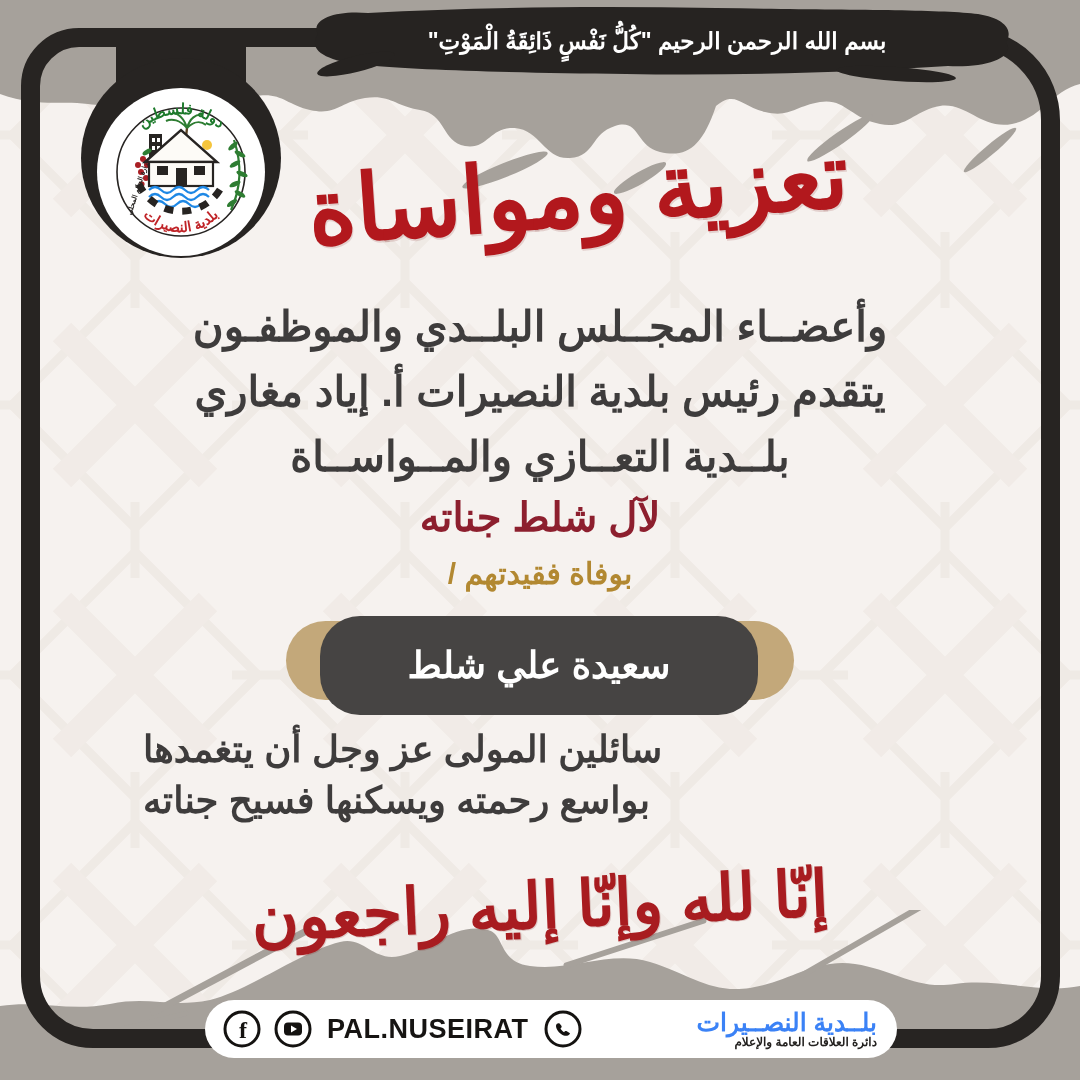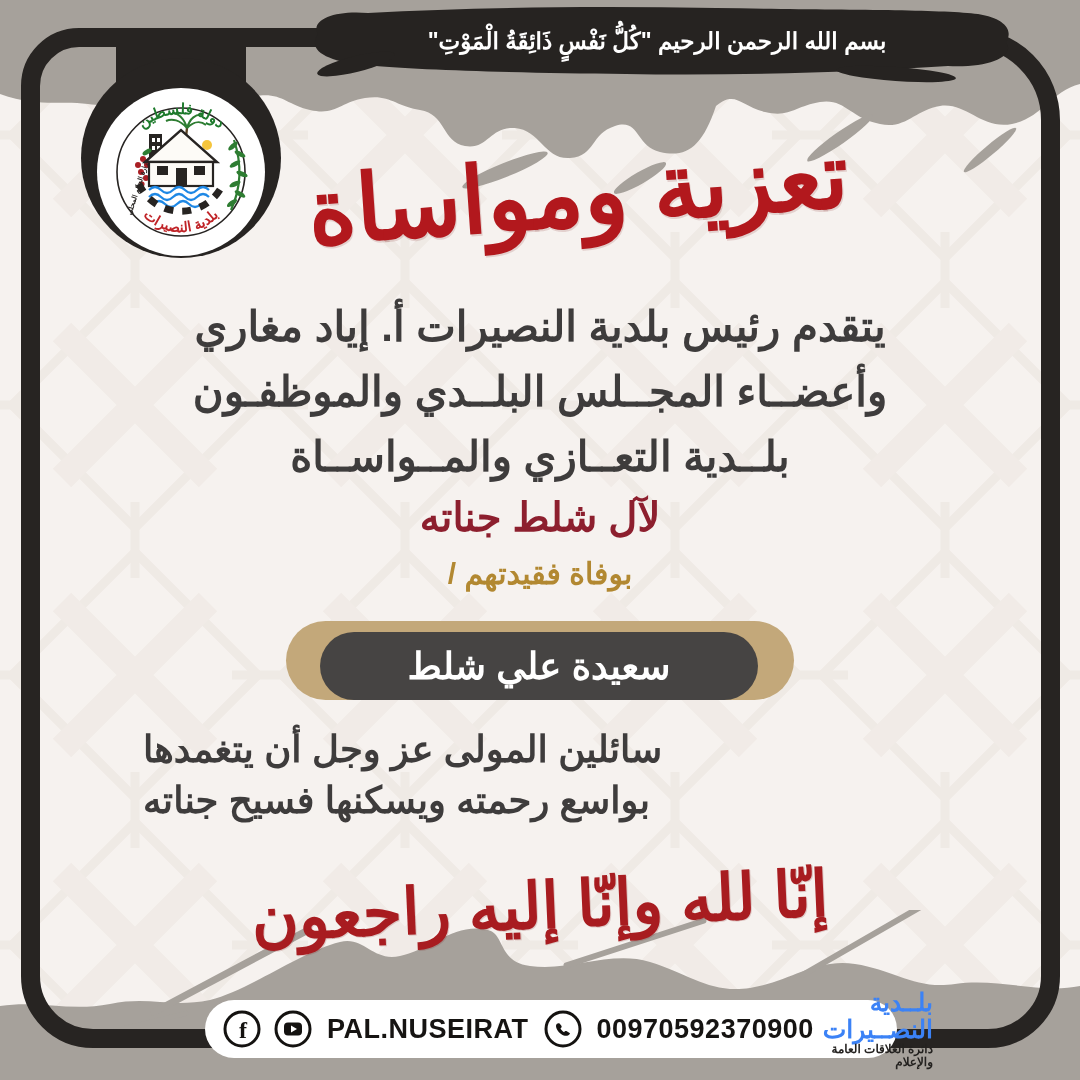--- a/index.html
+++ b/index.html
@@ -35,21 +35,21 @@
   .body-text { position:absolute; left:120px; top:294px; width:840px; z-index:4; direction:rtl;
                text-align:center; color:#3e3c3c; font-size:42px; font-weight:800; line-height:65px; }
 
   .family-line { position:absolute; left:140px; top:494px; width:800px; z-index:4; direction:rtl;
                  text-align:center; color:#8d1f2e; font-size:40px; font-weight:800; }
   .deceased-label { position:absolute; left:140px; top:556px; width:800px; z-index:4; direction:rtl;
                     text-align:center; color:#b28831; font-size:30px; font-weight:800; }
 
   .pill-gold { position:absolute; left:286px; top:621px; width:508px; height:79px;
                border-radius:40px; background:#c3a87a; z-index:4; }
-  .pill-dark { position:absolute; left:320px; top:632px; width:438px; height:68px;
+  .pill-dark { position:absolute; left:320px; top:616px; width:438px; height:99px;
                border-radius:40px; background:#464443; z-index:5;
                display:flex; align-items:center; justify-content:center; }
   .pill-dark .name { direction:rtl; color:#ffffff; font-size:37px; font-weight:800; }
 
   .prayer { position:absolute; left:143px; top:724px; width:800px; z-index:4; direction:rtl;
             text-align:left; color:#3e3c3c; font-size:37px; font-weight:800; line-height:51px; }
 
   .verse-callig { position:absolute; left:20px; top:846px; width:1040px; height:120px; z-index:4;
                   display:flex; align-items:center; justify-content:center; direction:rtl;
                   color:#a81c20; font-size:64px; font-weight:700; transform:rotate(-2.5deg);
@@ -177,22 +177,22 @@
         C220 69 120 66 70 61 C34 58 10 48 22 30 Z"></path>
       <ellipse cx="60" cy="60" rx="40" ry="8" fill="#262321" transform="rotate(-14 60 60)"></ellipse>
       <ellipse cx="600" cy="70" rx="60" ry="7" fill="#262321" transform="rotate(4 600 70)"></ellipse>
     </svg>
     <div class="banner-text">بسم الله الرحمن الرحيم "كُلُّ نَفْسٍ ذَائِقَةُ الْمَوْتِ"</div>
   </div>
 
   <div class="title-callig">تعزية ومواساة</div>
 
   <div class="body-text">
+    <div>وأعضــاء المجــلس البلــدي والموظفـون</div>
     <div>يتقدم رئيس بلدية النصيرات أ. إياد مغاري</div>
-    <div>وأعضــاء المجــلس البلــدي والموظفـون</div>
     <div>بلــدية التعــازي والمــواســاة</div>
   </div>
 
   <div class="family-line">لآل شلط جناته</div>
   <div class="deceased-label">بوفاة فقيدتهم /</div>
 
   <div class="pill-gold"></div>
   <div class="pill-dark">
     <span class="name">سعيدة علي شلط</span>
   </div>
@@ -212,20 +212,19 @@
     <svg class="icon" viewBox="0 0 42 42">
       <circle cx="21" cy="21" r="17" fill="#fff" stroke="#141210" stroke-width="3"></circle>
       <rect x="12" y="14.5" width="18" height="13" rx="4" fill="#141210"></rect>
       <path d="M19 17.5 L19 24.5 L25 21 Z" fill="#fff"></path>
     </svg>
     <span class="handle">PAL.NUSEIRAT</span>
     <svg class="icon" viewBox="0 0 42 42">
       <circle cx="21" cy="21" r="17" fill="#fff" stroke="#141210" stroke-width="3"></circle>
       <path d="M28 25.5 c-1.2 2.6 -5 3.2 -8.6 0.8 c-3.6 -2.4 -5.9 -6.2 -5.3 -9.2 c0.4 -1.7 2.3 -2.5 3.5 -1.5 l1.8 2.2 c0.7 1 0 2.2 -1 2.7 c0.8 1.5 2.2 2.9 3.7 3.7 c0.5 -1 1.7 -1.7 2.7 -1 l2.4 1.5 c0.6 0.3 0.9 0.8 0.8 0.8 z" fill="#141210"></path>
     </svg>
-    <span class="phone">00970592370900</span>
     <div class="footer-ar">
       <div class="muni">بلــدية النصــيرات</div>
       <div class="dept">دائرة العلاقات العامة والإعلام</div>
     </div>
   </div>
 
 </div>
 
 </body></html>

